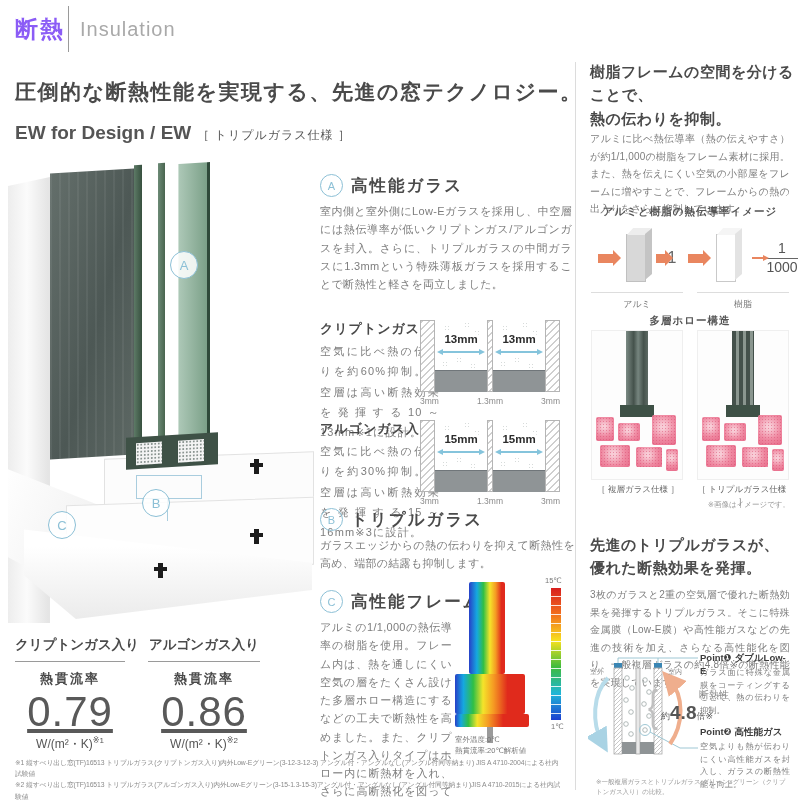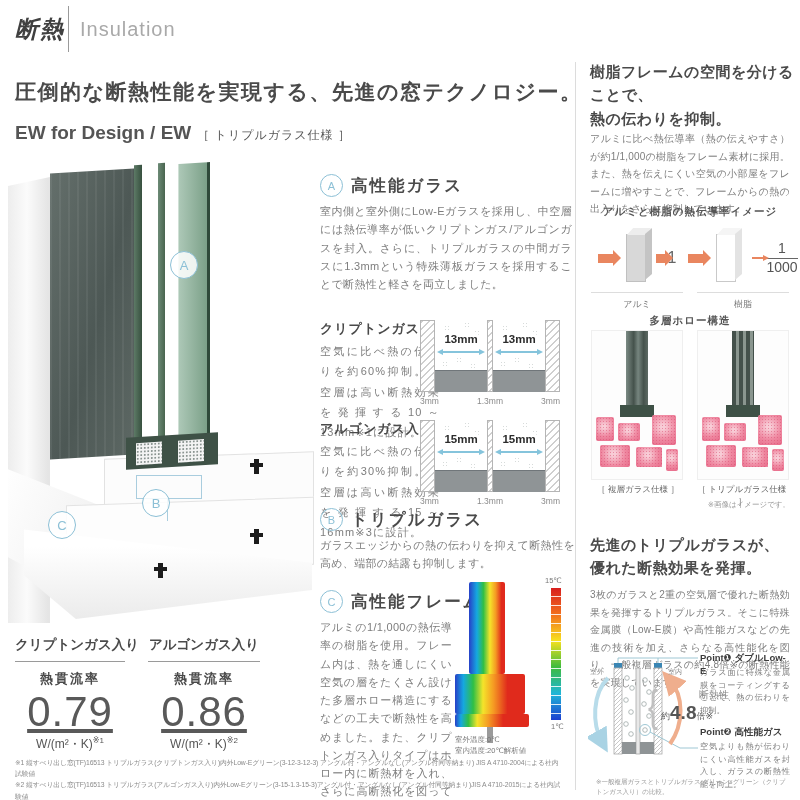--- a/index.html
+++ b/index.html
@@ -1,21 +1,21 @@
 <!DOCTYPE html>
 <html><head>
 <meta charset="utf-8">
 <style>
   html,body{margin:0;padding:0;background:#fff;}
   #page{position:relative;width:800px;height:800px;background:#fff;overflow:hidden;
         font-family:"Liberation Sans","DejaVu Sans",sans-serif;color:#4a4a4a;}
   .abs{position:absolute;}
 
   
-  .hd-jp{left:15px;top:14px;font-size:23px;font-weight:700;color:#404040;letter-spacing:2px;font-style:italic;}
+  .hd-jp{left:15px;top:14px;font-size:23px;font-weight:700;color:#8b5cf6;letter-spacing:2px;}
   .hd-line{left:68px;top:6px;width:1px;height:46px;background:#9a9a9a;}
   .hd-en{left:80px;top:18px;font-size:20px;font-weight:300;color:#a9a9a9;letter-spacing:1px;}
 
   
   .headline{left:15px;top:78px;font-size:21px;font-weight:600;color:#4a4a4a;letter-spacing:1.5px;}
   .product{left:15px;top:122px;font-size:19px;font-weight:600;color:#555;}
   .product .spec{font-size:12px;font-weight:400;color:#555;margin-left:6px;letter-spacing:1px;}
 
   .vdiv{left:575px;top:62px;width:1px;height:728px;background:#dcdcdc;}
 
@@ -264,21 +264,21 @@
   <div class="abs" id="thermal">
     <div class="th-col"></div>
     <div class="th-mid"></div>
     <div class="th-base"></div>
     <div class="th-stem"></div>
     <div class="th-scale"></div>
     <div class="th-t1">15℃</div>
     <div class="th-t2">1℃</div>
     <div class="th-cap">
       <span style="display:block">室外温度:0℃</span>
-      <span style="display:block">室内温度:20℃解析値</span>
+      <span style="display:block">熱貫流率:20℃解析値</span>
     </div>
   </div>
 
   <div class="abs spec" style="left:15px;top:636px;">
     <div class="st">クリプトンガス入り</div>
     <hr>
     <div class="sl">熱貫流率</div>
     <div class="sv">0.79</div>
     <div class="su"><span>W/(m²・K)</span><sup>※1</sup></div>
   </div>

